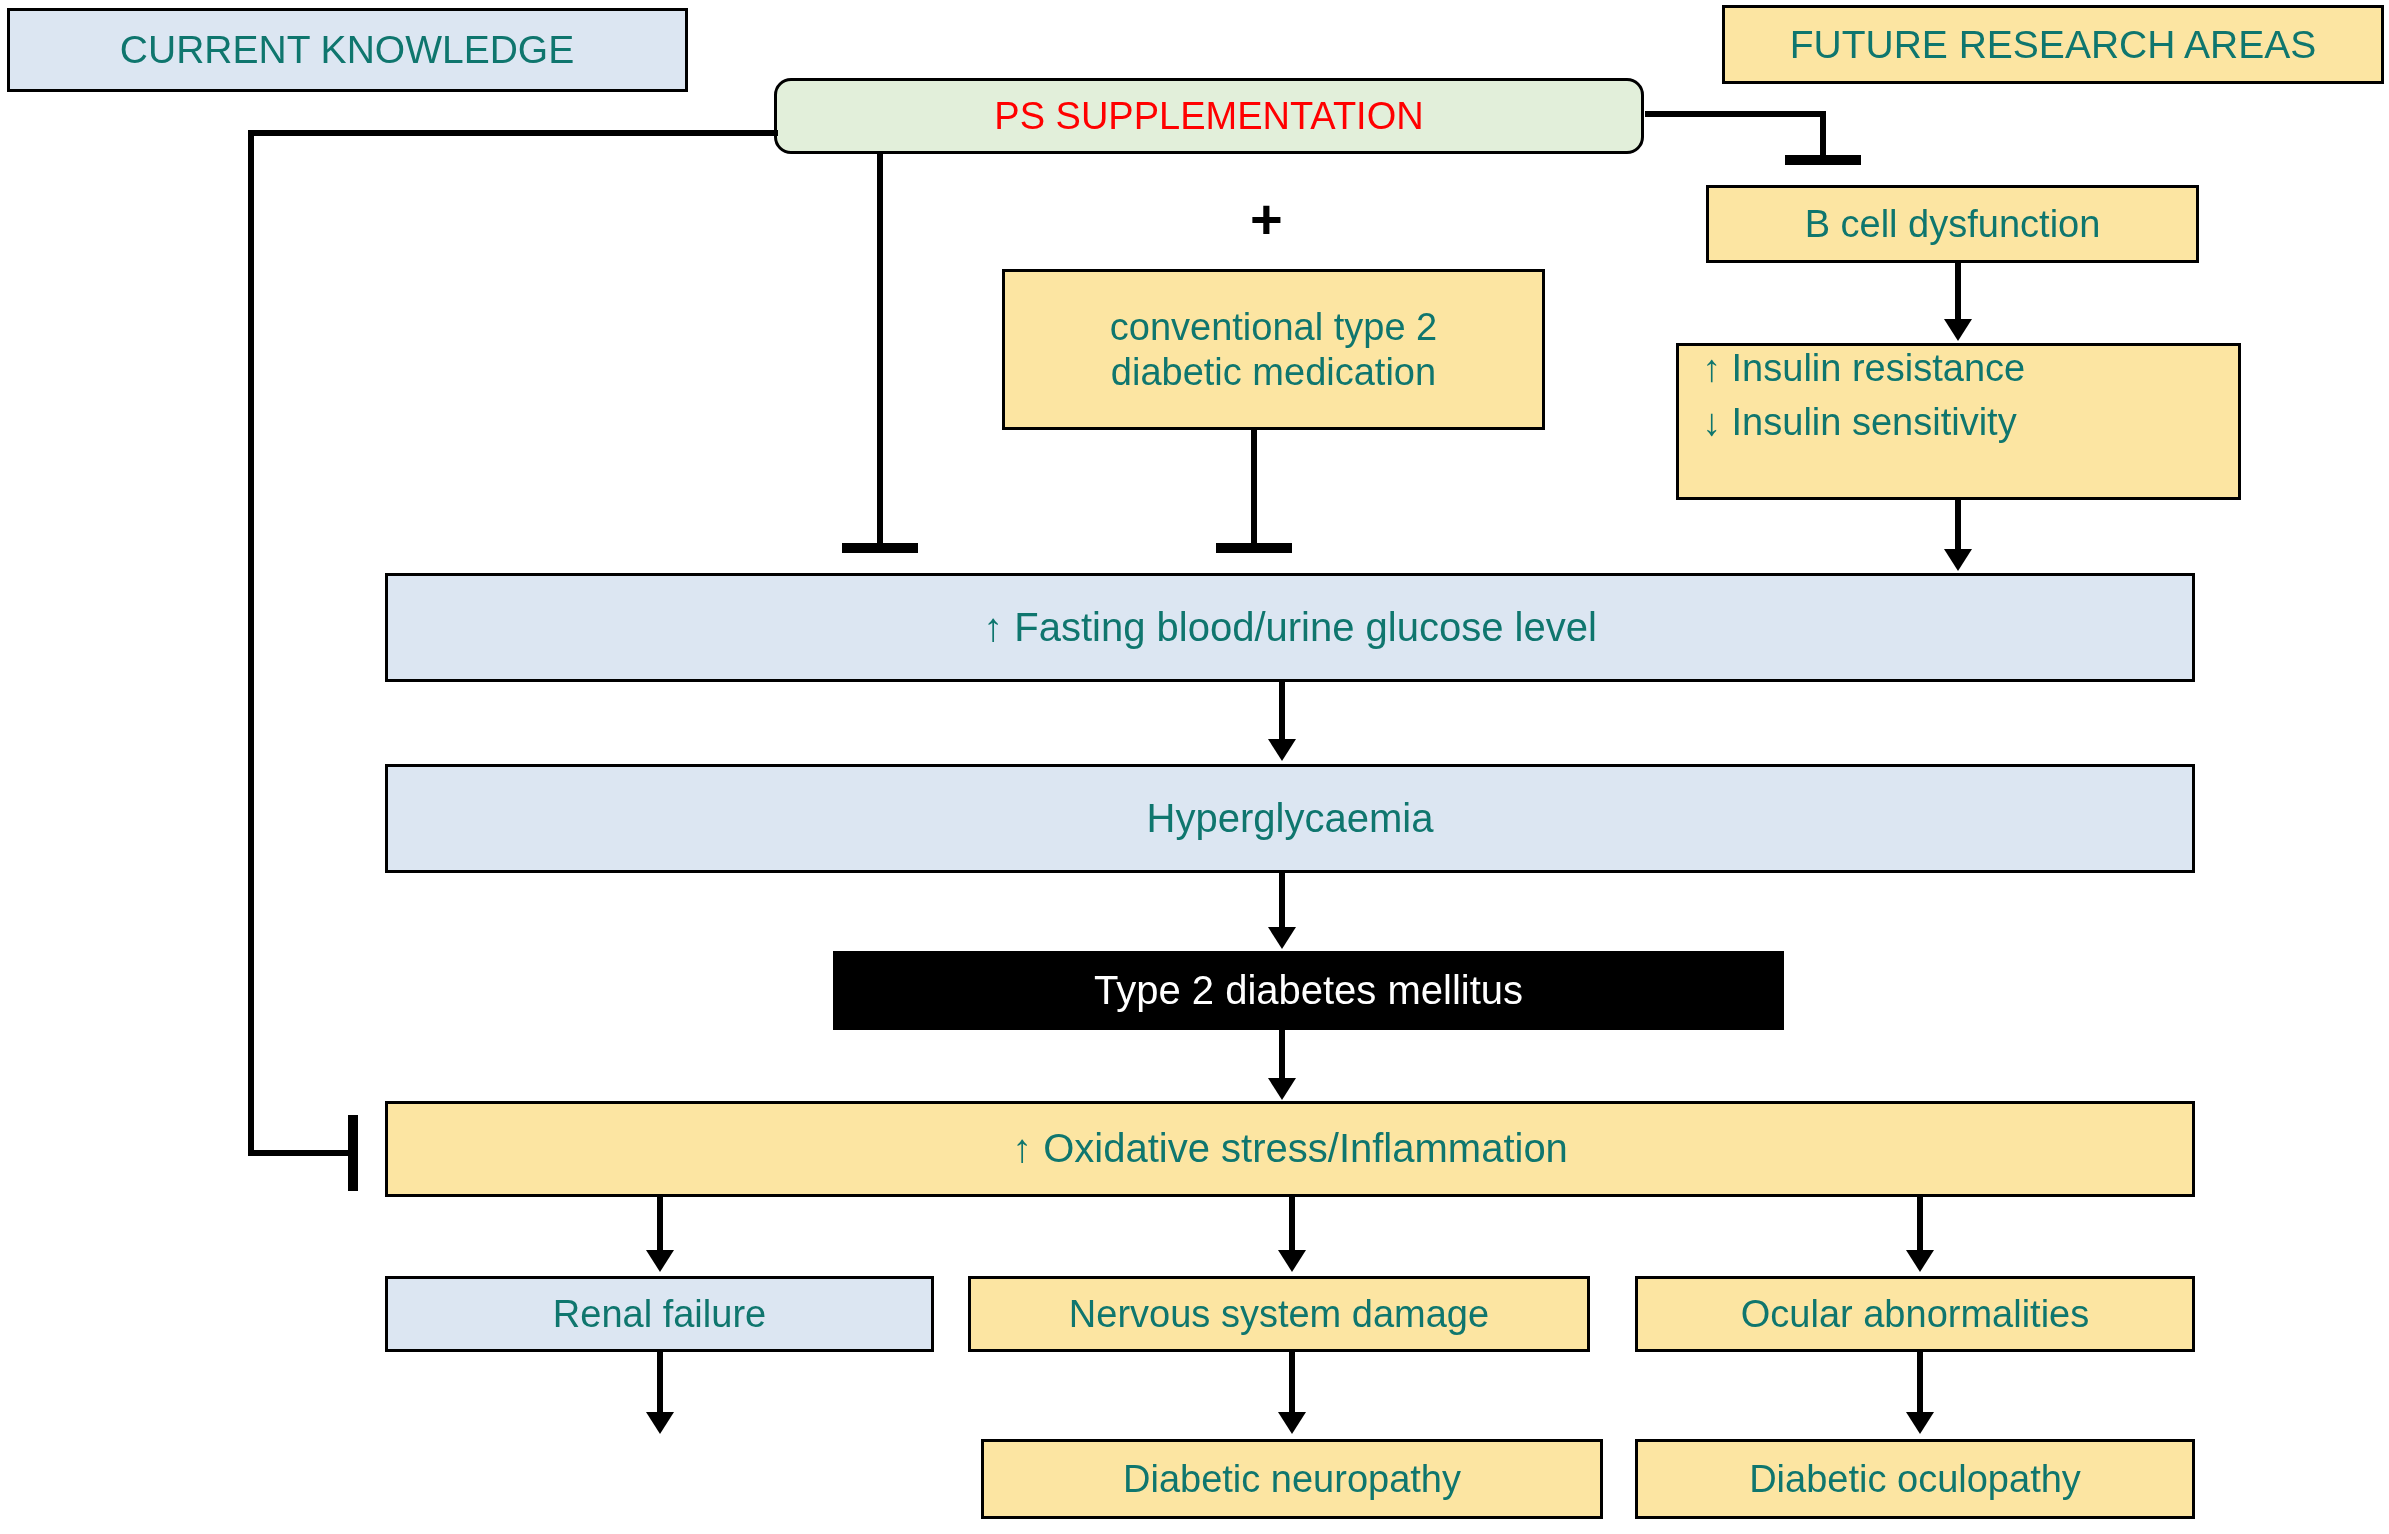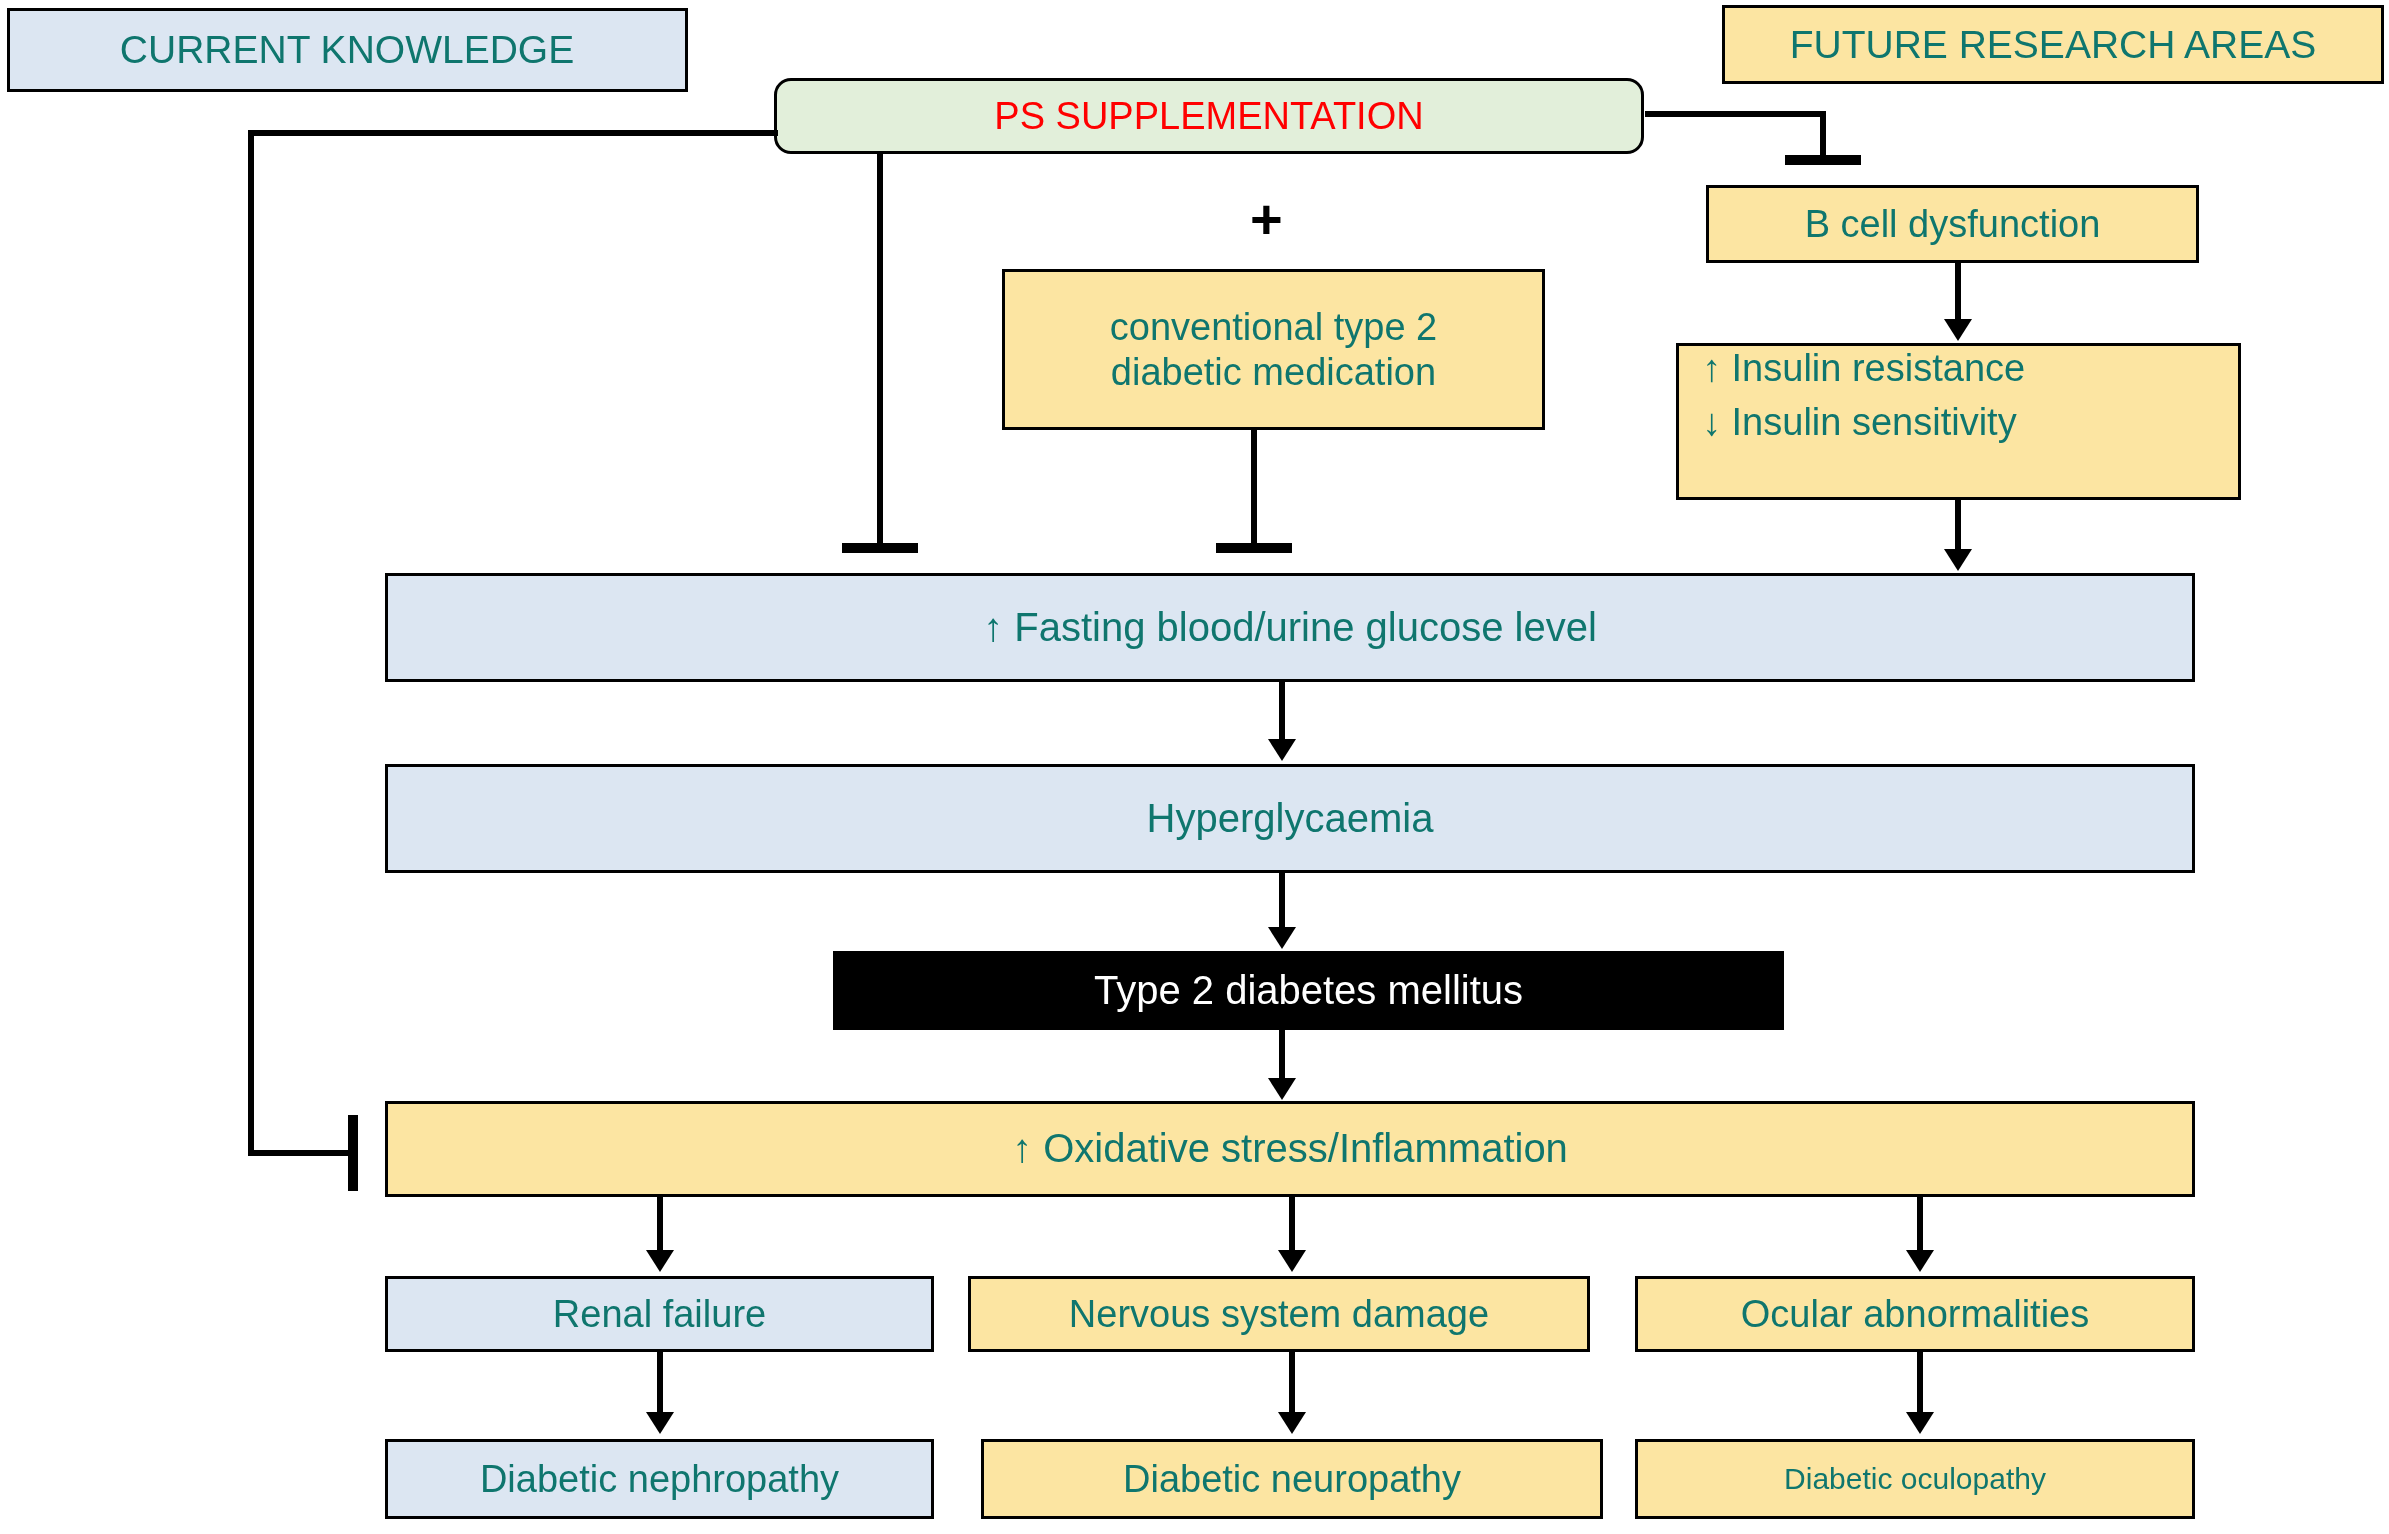--- a/index.html
+++ b/index.html
@@ -79,29 +79,26 @@
   </div>
 
   <div class="node yellow" style="left:968px;top:1276px;width:622px;height:76px;font-size:38px;">
     <span class="lbl">Nervous system damage</span>
   </div>
 
   <div class="node yellow" style="left:1635px;top:1276px;width:560px;height:76px;font-size:38px;">
     <span class="lbl">Ocular abnormalities</span>
   </div>
 
-  <div class="node blue" style="left:385px;top:1439px;width:549px;height:80px;font-size:38px;">
-    <span class="lbl">Diabetic nephropathy</span>
-  </div>
 
   <div class="node yellow" style="left:981px;top:1439px;width:622px;height:80px;font-size:38px;">
     <span class="lbl">Diabetic neuropathy</span>
   </div>
 
-  <div class="node yellow" style="left:1635px;top:1439px;width:560px;height:80px;font-size:30px;">
+  <div class="node yellow" style="left:1635px;top:1439px;width:560px;height:80px;font-size:38px;">
     <span class="lbl">Diabetic oculopathy</span>
   </div>
 
   <div class="plus" style="left:1250px;top:191px;">+</div>
 
   <div class="ln hline" style="left:248px;top:130px;width:530px;"></div>
   <div class="ln vline" style="left:248px;top:130px;height:1026px;"></div>
   <div class="ln hline" style="left:248px;top:1150px;width:106px;"></div>
   <div class="tbarv" style="left:348px;top:1115px;height:76px;"></div>
 

